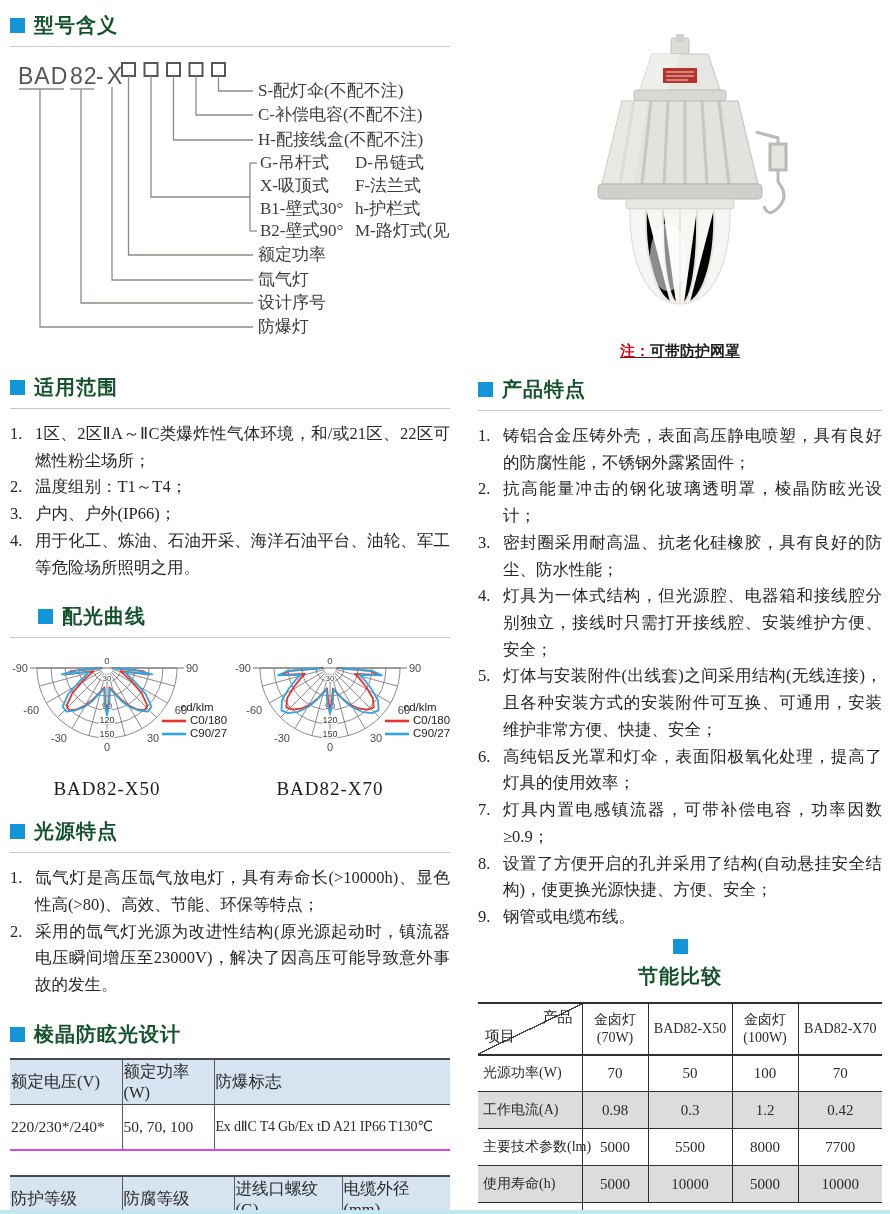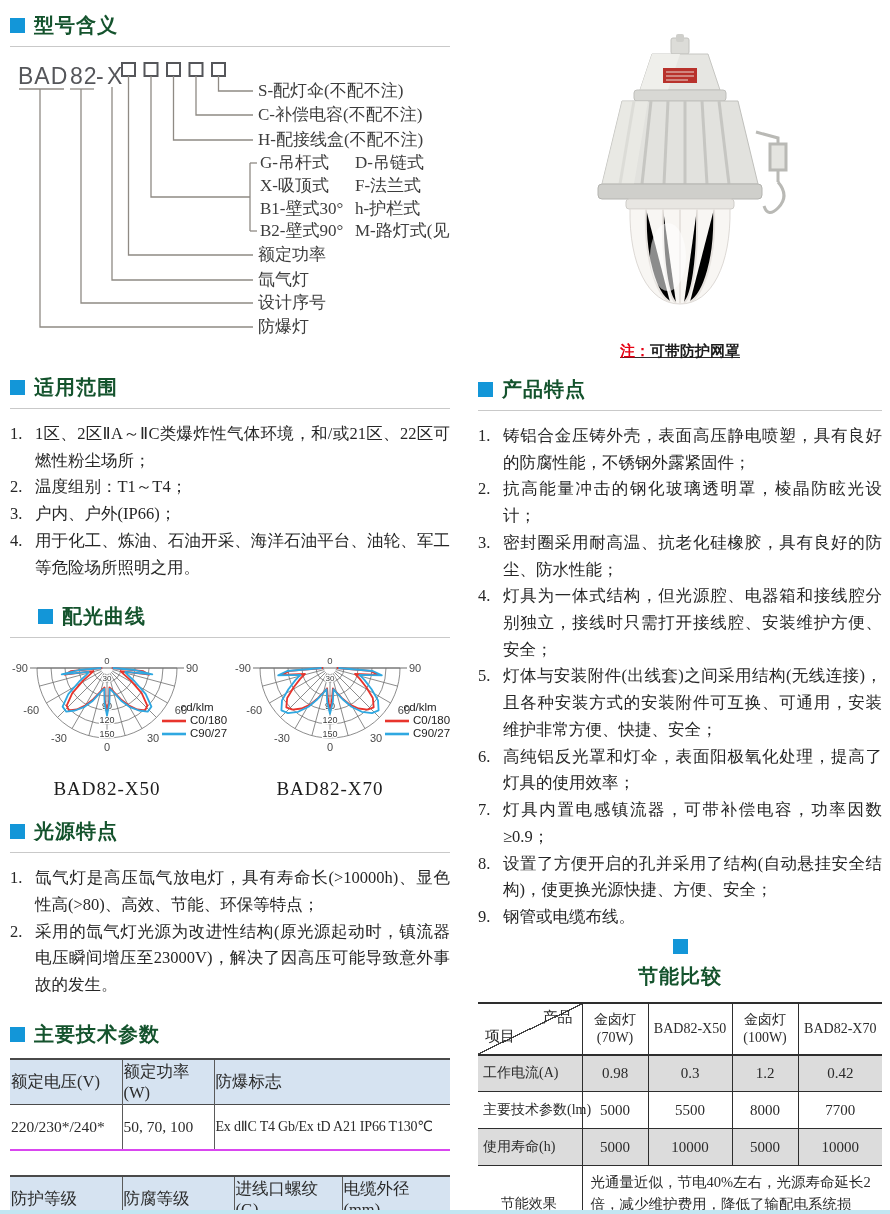--- a/index.html
+++ b/index.html
@@ -240,21 +240,21 @@
     <h2>光源特点</h2>
   </div>
   <hr class="rule">
   <ol class="plist">
       <li><span class="no">1.</span><span>氙气灯是高压氙气放电灯，具有寿命长(&gt;10000h)、显色性高(&gt;80)、高效、节能、环保等特点；</span></li>
       <li><span class="no">2.</span><span>采用的氙气灯光源为改进性结构(原光源起动时，镇流器电压瞬间增压至23000V)，解决了因高压可能导致意外事故的发生。</span></li>
     </ol>
 
   <div class="mt-tech sec-head">
     <span class="sq"></span>
-    <h2>主要技术参数</h2>
+    <h2>棱晶防眩光设计</h2>
   </div>
   <table class="t1">
     <colgroup>
         <col style="width:112px">
         <col style="width:92px">
         <col>
       </colgroup>
   <thead>
         <tr>
           <th>额定电压(V)</th>
@@ -379,20 +379,27 @@
             <span class="ctop">产品</span>
             <span class="cbot">项目</span>
           </td>
           <th>金卤灯<br>(70W)</th>
           <th>BAD82-X50</th>
           <th>金卤灯<br>(100W)</th>
           <th>BAD82-X70</th>
         </tr>
       </thead>
       <tbody>
+        <tr>
+          <td class="rowlabel">光源功率(W)</td>
+          <td>70</td>
+          <td>50</td>
+          <td>100</td>
+          <td>70</td>
+        </tr>
         <tr class="gray">
           <td class="rowlabel">工作电流(A)</td>
           <td>0.98</td>
           <td>0.3</td>
           <td>1.2</td>
           <td>0.42</td>
         </tr>
         <tr>
           <td class="rowlabel">主要技术参数(lm)</td>
           <td>5000</td>

